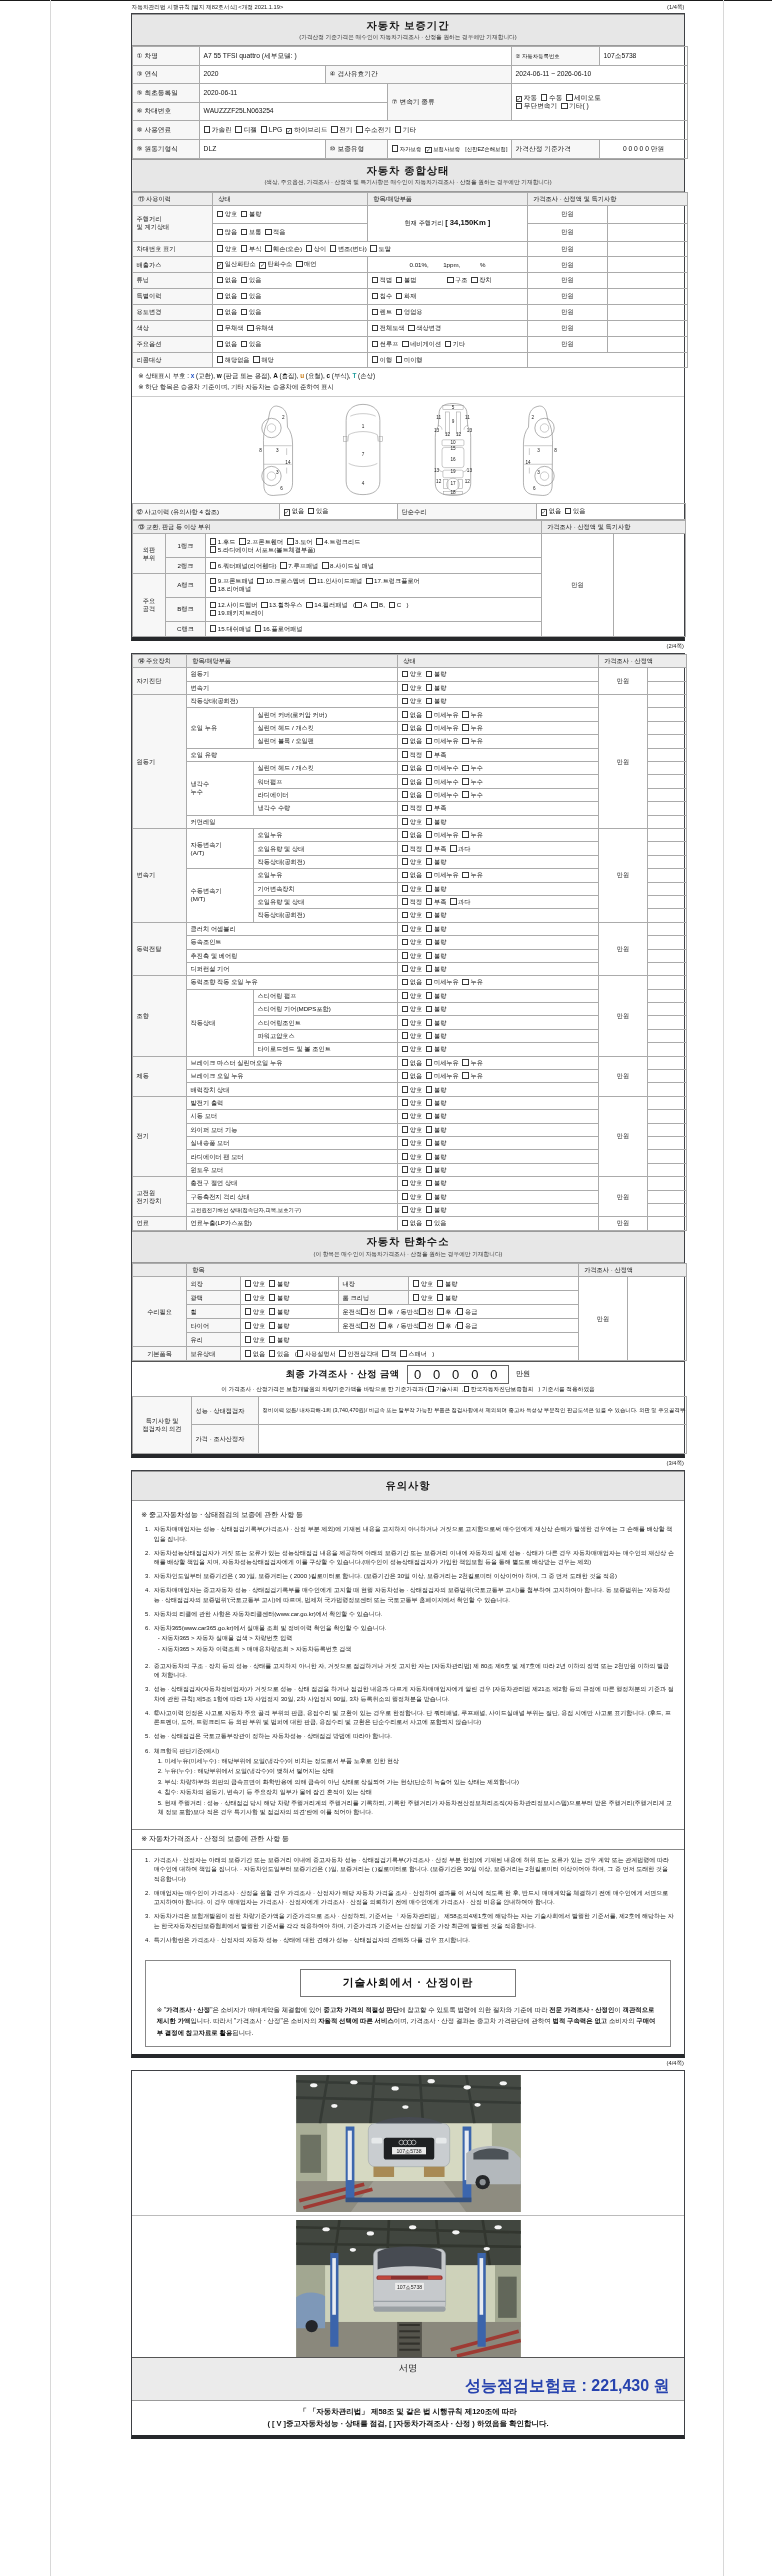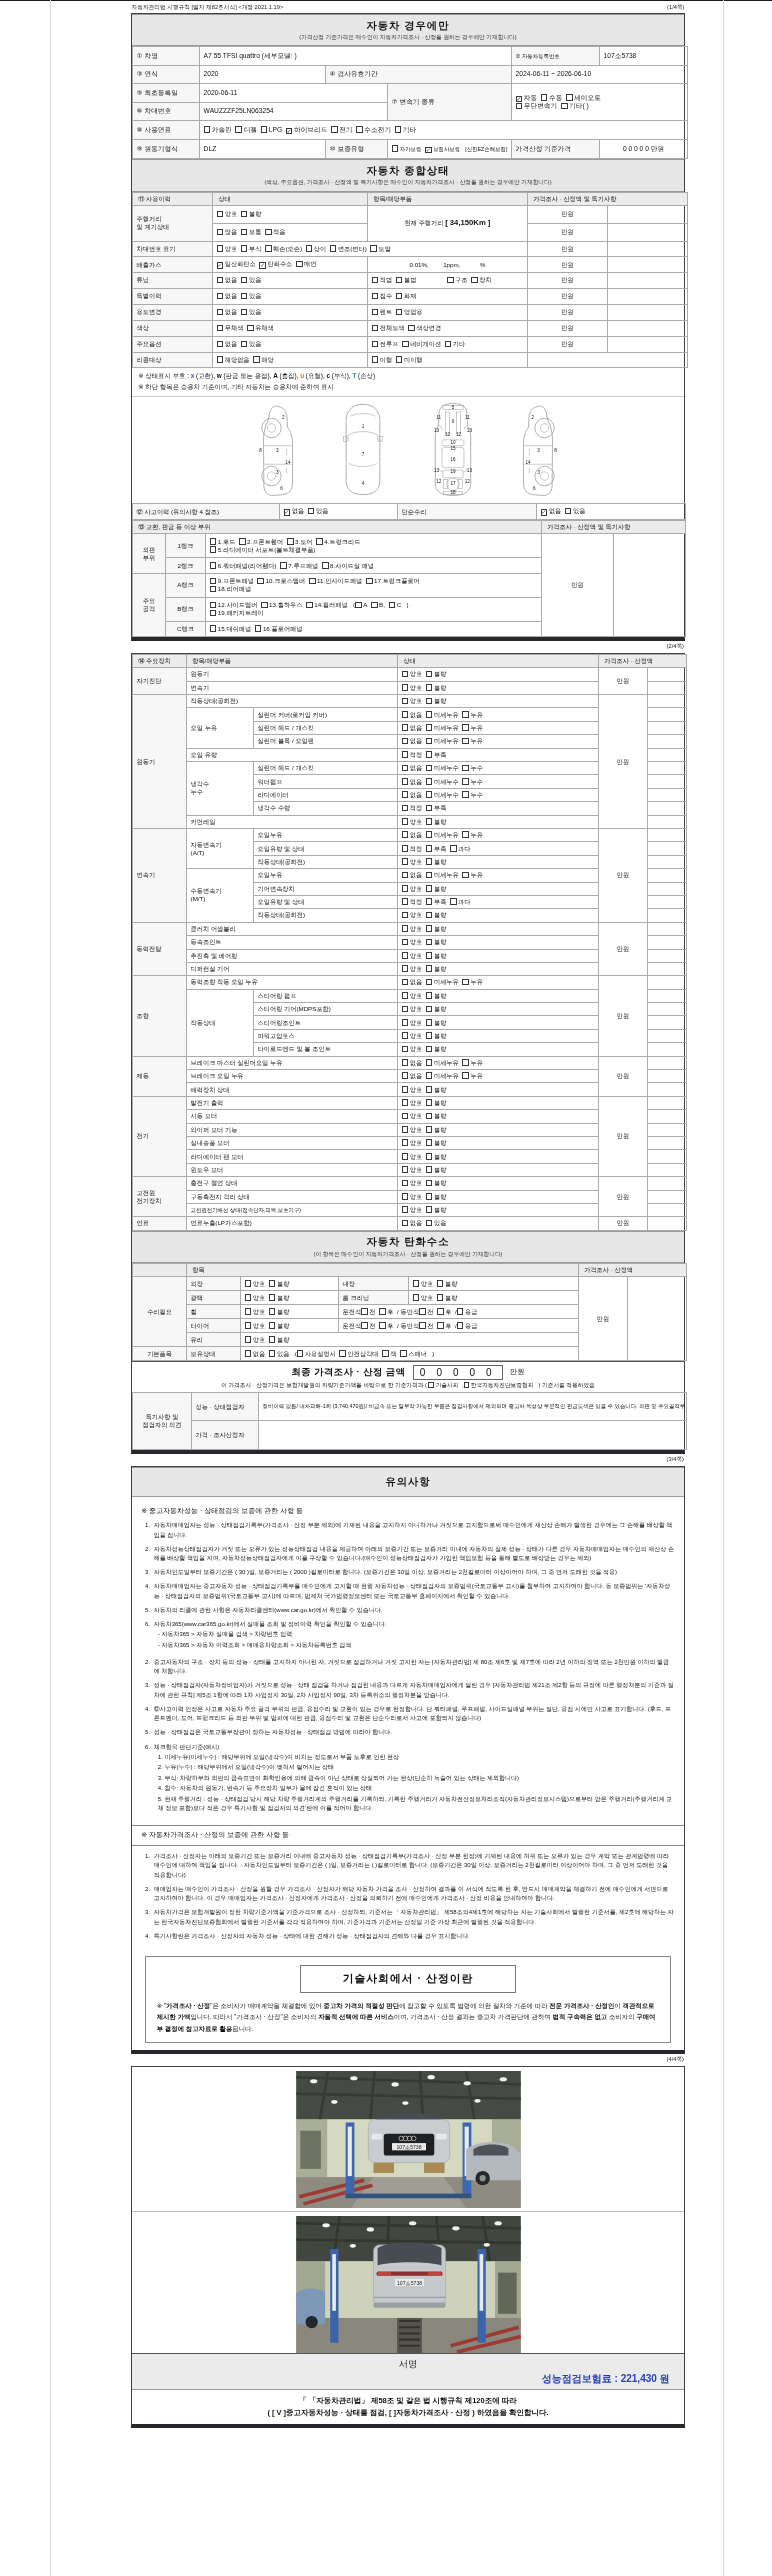--- a/index.html
+++ b/index.html
@@ -54,21 +54,21 @@
   .diagram-row { display:flex; justify-content:center; gap:21.6px; border-top:0.5px solid #ccc; padding:4.1px 0 5.2px; }
   .diagram-row svg { width:68px; height:97px; }
   .dout { fill:none; stroke:#8c8c8c; stroke-width:1.6; }
   .din  { fill:none; stroke:#9a9a9a; stroke-width:1.2; }
   .dlab { font-size:11px; fill:#222; text-anchor:middle; font-family:"Liberation Sans",sans-serif; }
 
   
   .final-band { border-top:1px solid #555; background:#fff; padding:2.6px 0 2.1px; text-align:center; }
   .final-line { display:flex; justify-content:center; align-items:center; gap:7.2px; }
   .final-title { font-size:9.3px; font-weight:600; letter-spacing:0.5px; }
-  .amount-box { border:0.5px solid #666; padding:1px 6.2px; font-size:10px; letter-spacing:4.1px; }
+  .amount-box { border:0.5px solid #666; padding:1px 6.2px; font-size:13px; letter-spacing:4.1px; }
   .final-note { font-size:5.7px; margin-top:2.1px; }
   .final-note .cb { width:5.7px; height:5.7px; }
 
   
   .notice-body { padding:5.2px 9.3px 4.1px; font-size:6px; line-height:1.58; }
   .nsub-h { font-size:7px; margin:3.1px 0 5.2px; }
   .nitem { display:flex; margin:0 0 4.6px; }
   .nnum { width:12.4px; flex:0 0 12.4px; text-align:right; padding-right:3.6px; }
   .ntext { flex:1; white-space:normal; }
   .nsub { margin:1px 0 0 4.1px; }
@@ -78,21 +78,21 @@
   .price-box-text { font-size:6.4px; line-height:1.75; white-space:normal; }
 
   
   .photo-wrap { text-align:center; padding:4.1px 0 0; }
   .photo-svg { width:225px; height:137px; display:block; margin:0 auto; }
   .photo-div { border-top:0.5px solid #bbb; margin:3.6px 0; }
 
   
   .sig-band { background:#ebebeb; border-top:1px solid #555; border-bottom:0.5px solid #999; padding:4.1px 0 3.1px; }
   .sig-title { text-align:center; font-size:9.3px; color:#222; }
-  .sig-fee { text-align:right; padding-right:14.4px; font-size:10px; font-weight:bold; color:#2743ae; margin-top:1px; }
+  .sig-fee { text-align:right; padding-right:14.4px; font-size:16px; font-weight:bold; color:#2743ae; margin-top:1px; }
 
   .confirm { text-align:center; padding:4.6px 0 5.2px; font-size:7.5px; font-weight:600; line-height:1.6; }
 </style>
 </head>
 <body>
 
 <div class="page">
   <div class="top-rule"></div>
   <div class="edge-line edge-left"></div>
   <div class="edge-line edge-right"></div>
@@ -100,21 +100,21 @@
   <div class="doc">
 
     <div class="form-note-row">
       <span>자동차관리법 시행규칙 [별지 제82호서식] &lt;개정 2021.1.19&gt;</span>
       <span>(1/4쪽)</span>
     </div>
 
     <div class="block">
 
       <div class="sec-h">
-        <div class="t">자동차 경우에만</div>
+        <div class="t">자동차 보증기간</div>
         <div class="n">(가격산정 기준가격은 매수인이 자동차가격조사 · 산정을 원하는 경우에만 기재합니다)</div>
       </div>
       <div>
           <table class="grid basic">
             <colgroup>
               <col style="width: 67px;">
               <col style="width: 126px;">
               <col style="width: 62px;">
               <col style="width: 124px;">
               <col style="width: 88px;">

